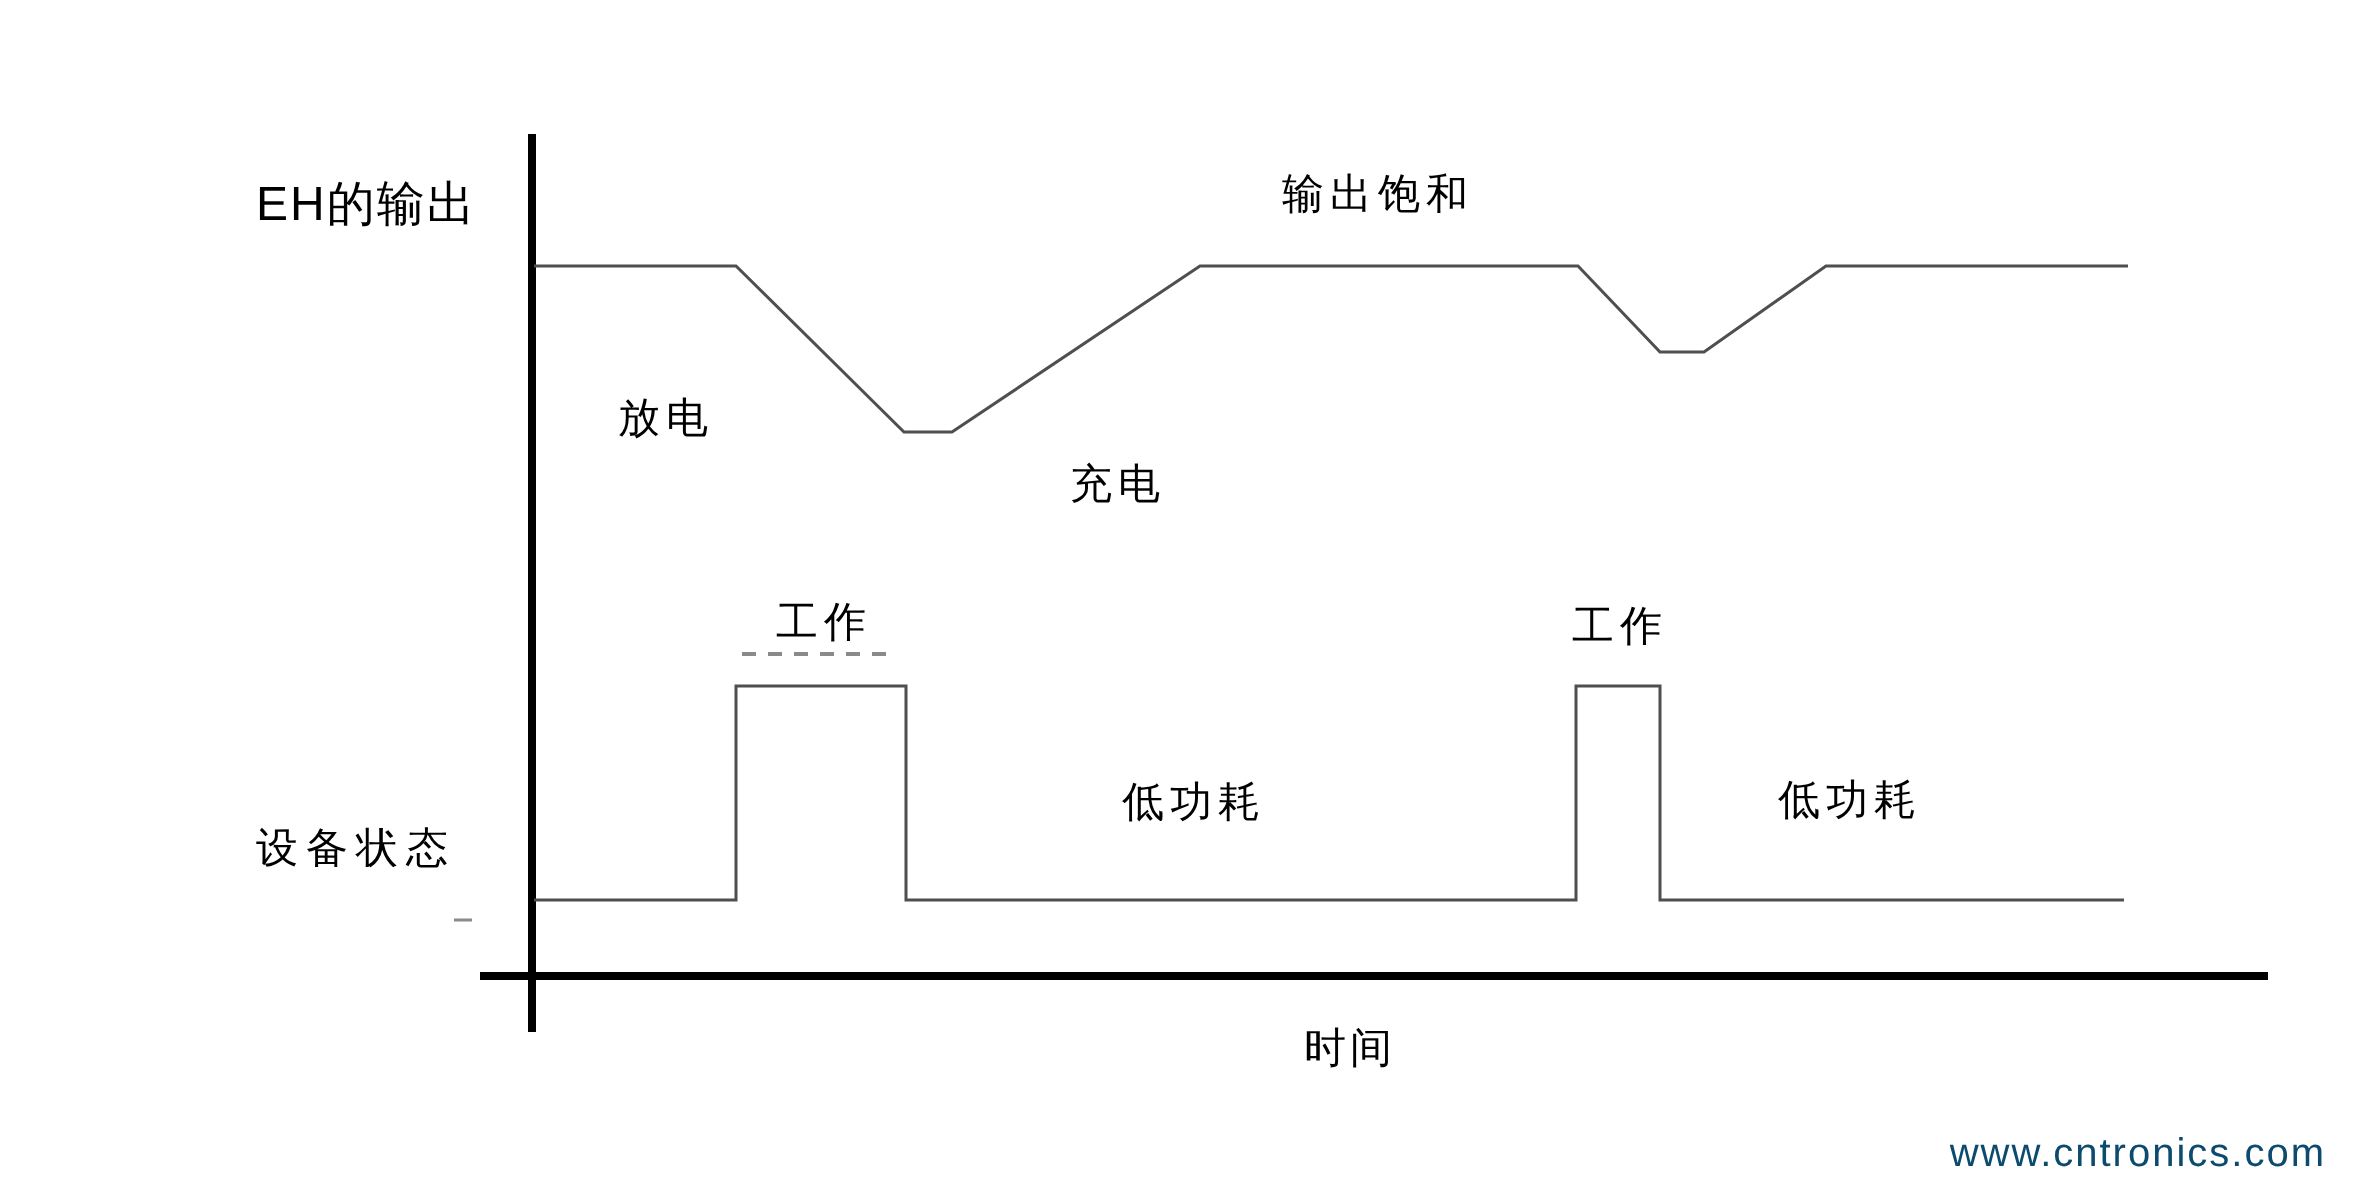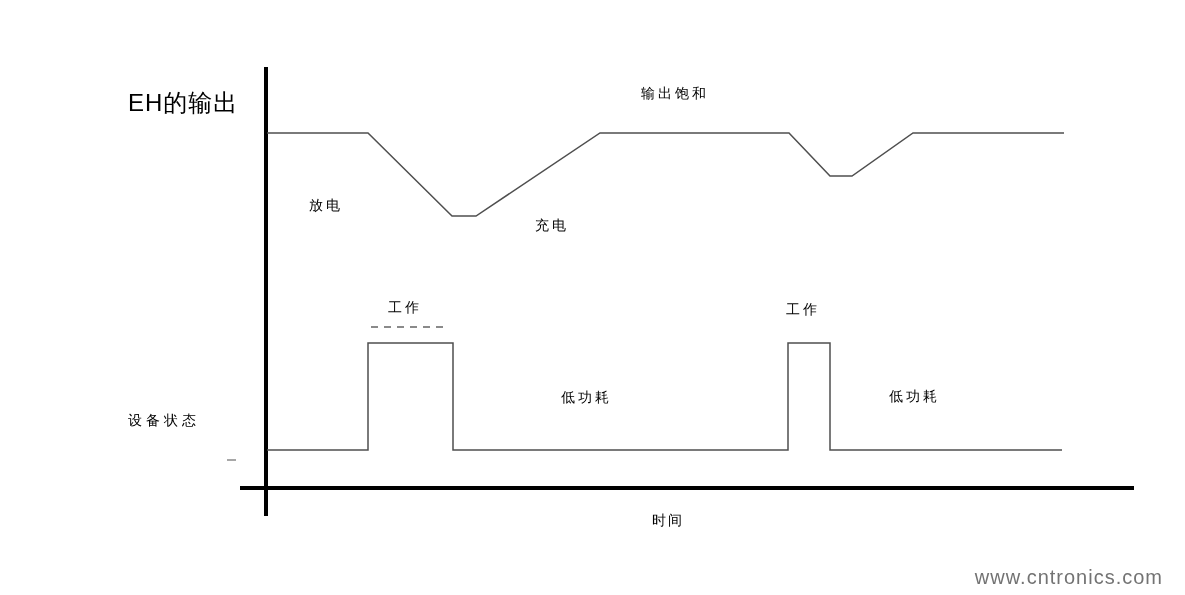--- a/index.html
+++ b/index.html
@@ -9,34 +9,34 @@
     width: 1185px;
     height: 595px;
     background: #ffffff;
     font-family: "Liberation Sans", "DejaVu Sans", sans-serif;
     overflow: hidden;
   }
   .plot-svg { position: absolute; left: 0; top: 0; }
   .lbl {
     position: absolute;
     color: #000000;
-    font-size: 14px;
+    font-size: 21px;
     letter-spacing: 3px;
     white-space: nowrap;
     line-height: 1.25;
   }
   .lbl-yv {
     left: 128px; top: 87px; width: 130px;
     text-align: left; font-size: 24px; letter-spacing: 1px;
     line-height: 32px;
   }
   .lbl-yv span { display: block; }
   .lbl-saturation { left: 641px; top: 85px; }
   .lbl-discharge  { left: 309px; top: 197px; }
-  .lbl-charge     { left: 535px; top: 217px; text-align: center; }
+  .lbl-charge     { left: 535px; top: 230px; text-align: center; }
   .lbl-work-1     { left: 388px; top: 299px; }
   .lbl-work-2     { left: 786px; top: 301px; }
   .lbl-lowpower-1 { left: 561px; top: 389px; }
   .lbl-lowpower-2 { left: 889px; top: 388px; }
   .lbl-devstate   { left: 128px; top: 412px; letter-spacing: 4px; }
   .lbl-time       { left: 652px; top: 512px; letter-spacing: 2px; }
   .watermark {
     position: absolute;
     right: 22px; top: 566px;
     font-size: 20px;
@@ -73,15 +73,15 @@
 
   <div class="lbl lbl-work-1">工作</div>
   <div class="lbl lbl-work-2">工作</div>
   <div class="lbl lbl-lowpower-1">低功耗</div>
   <div class="lbl lbl-lowpower-2">低功耗</div>
 
   <div class="lbl lbl-devstate">设备状态</div>
 
   <div class="lbl lbl-time">时间</div>
 
-  <div class="watermark" style="color: #737373;">www.cntronics.com</div>
+  <div class="watermark" style="color: #0c4a6e;">www.cntronics.com</div>
 
 </div>
 
 </body></html>

